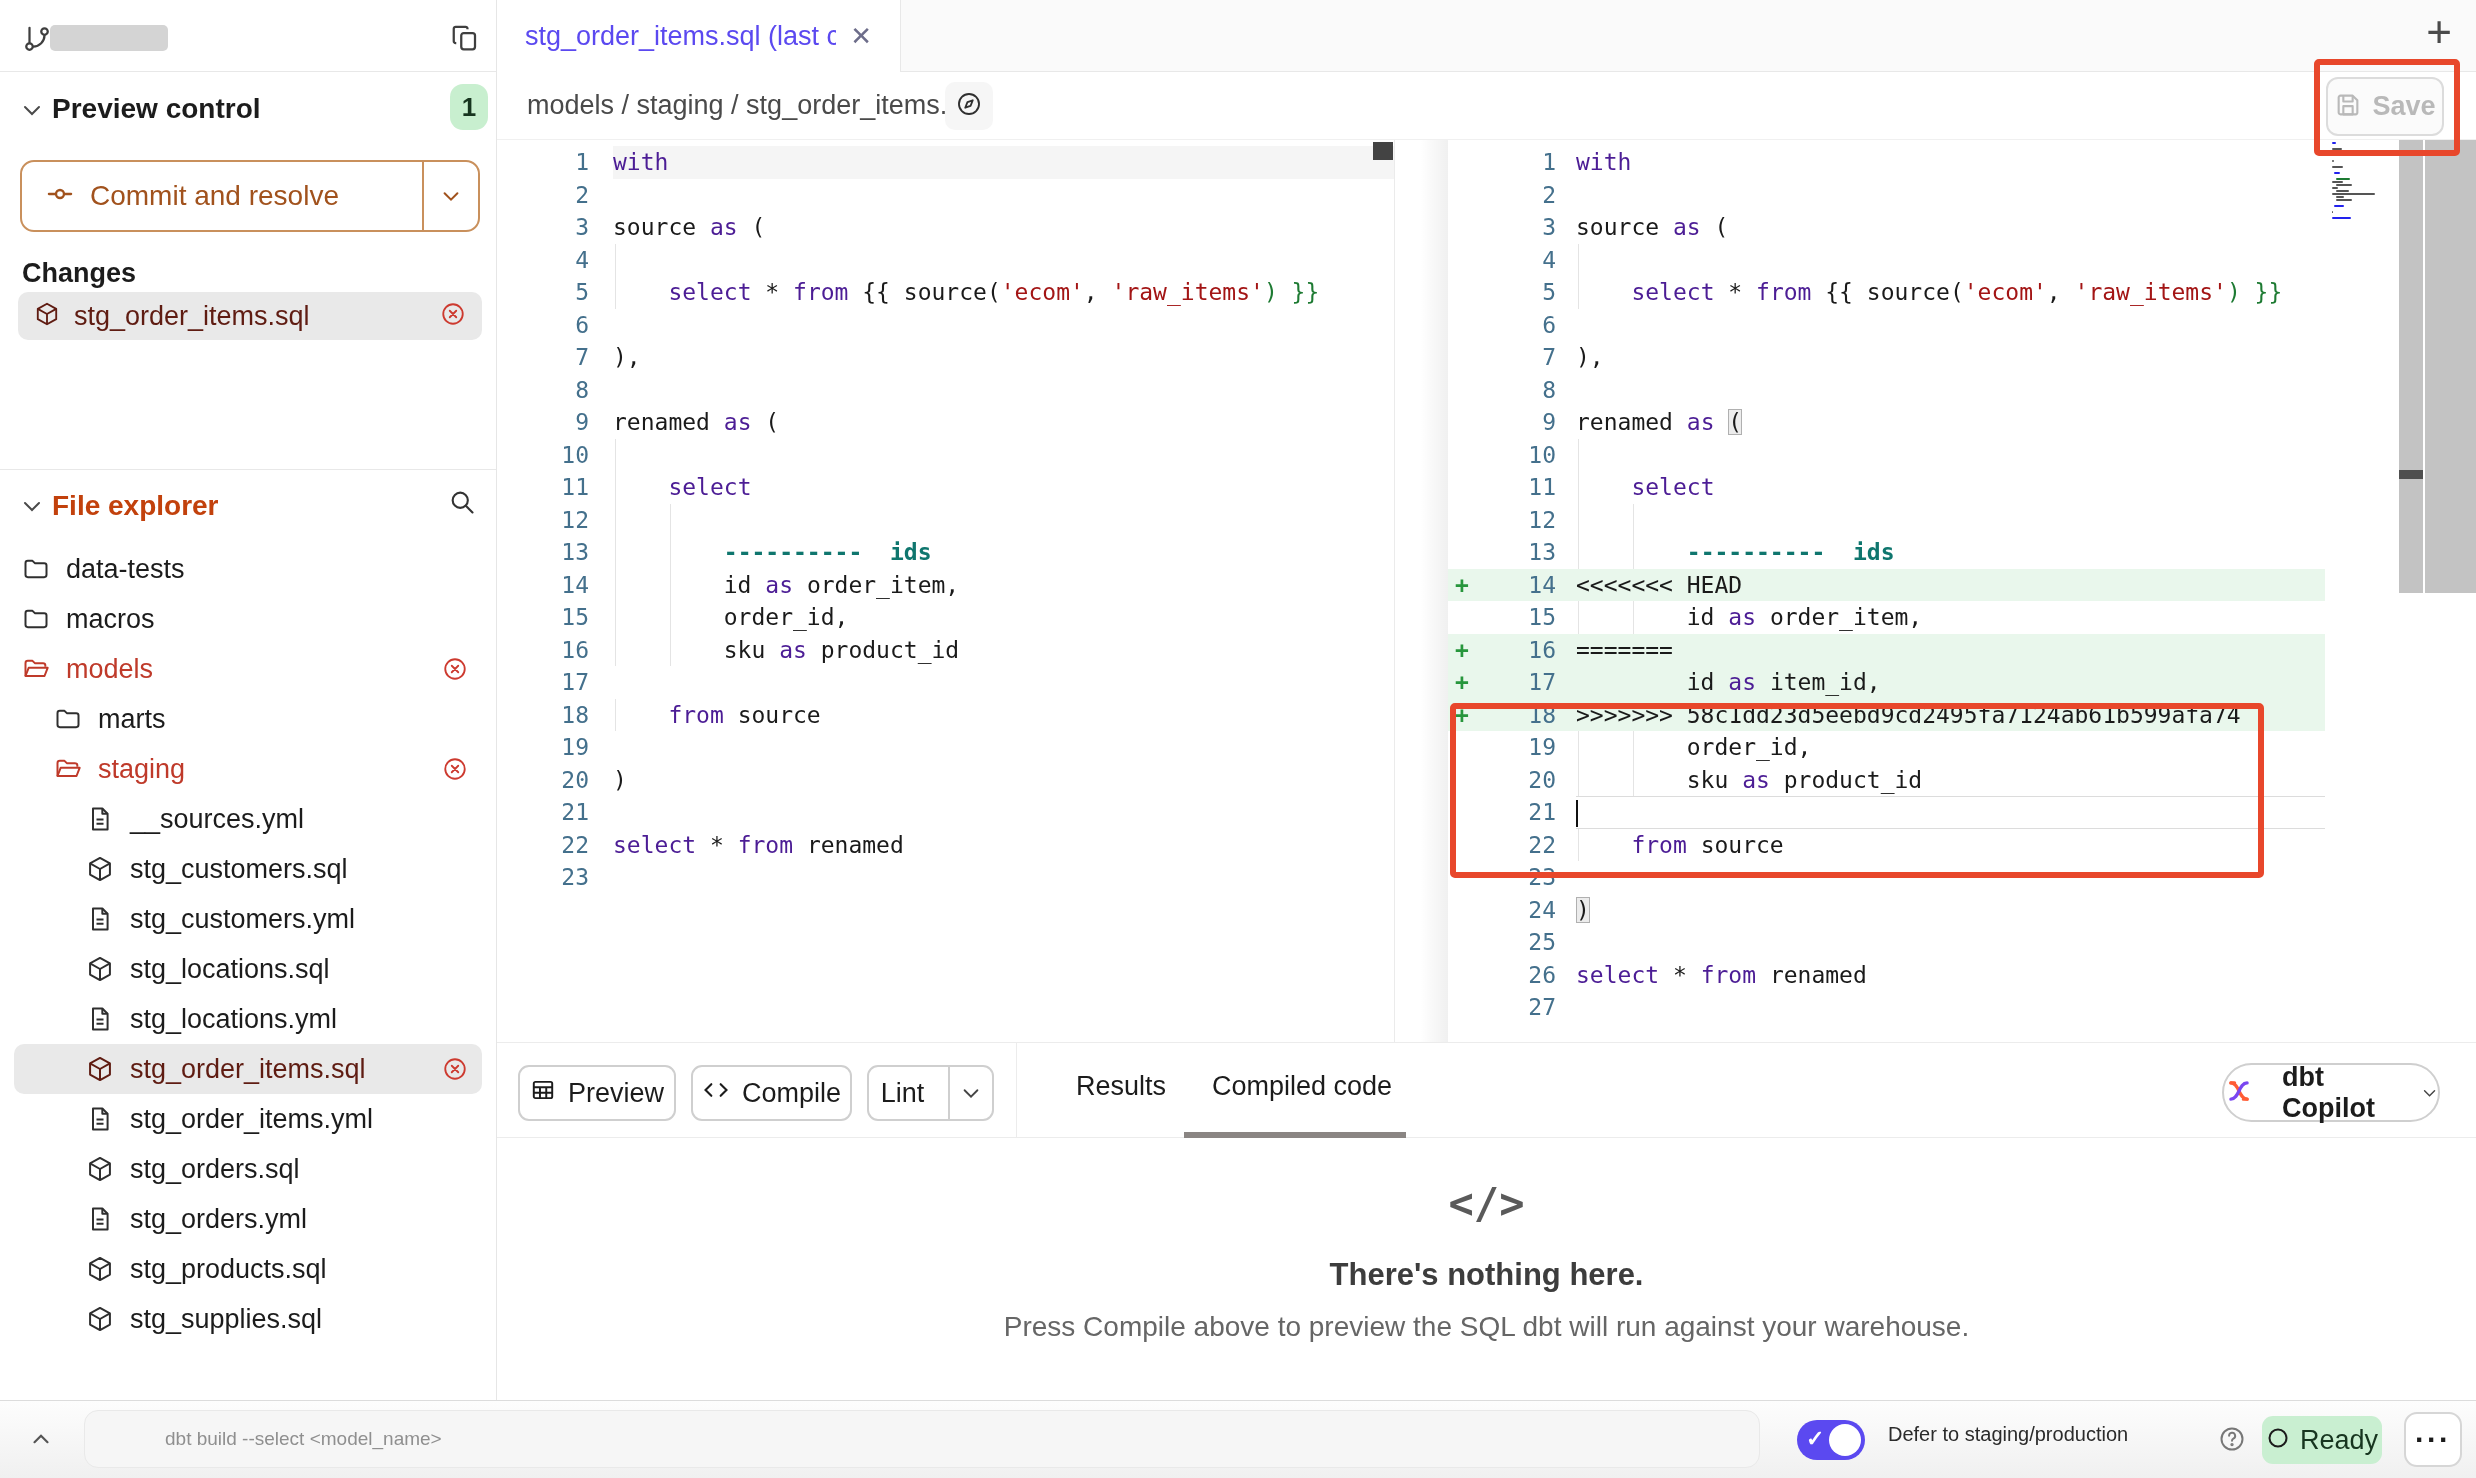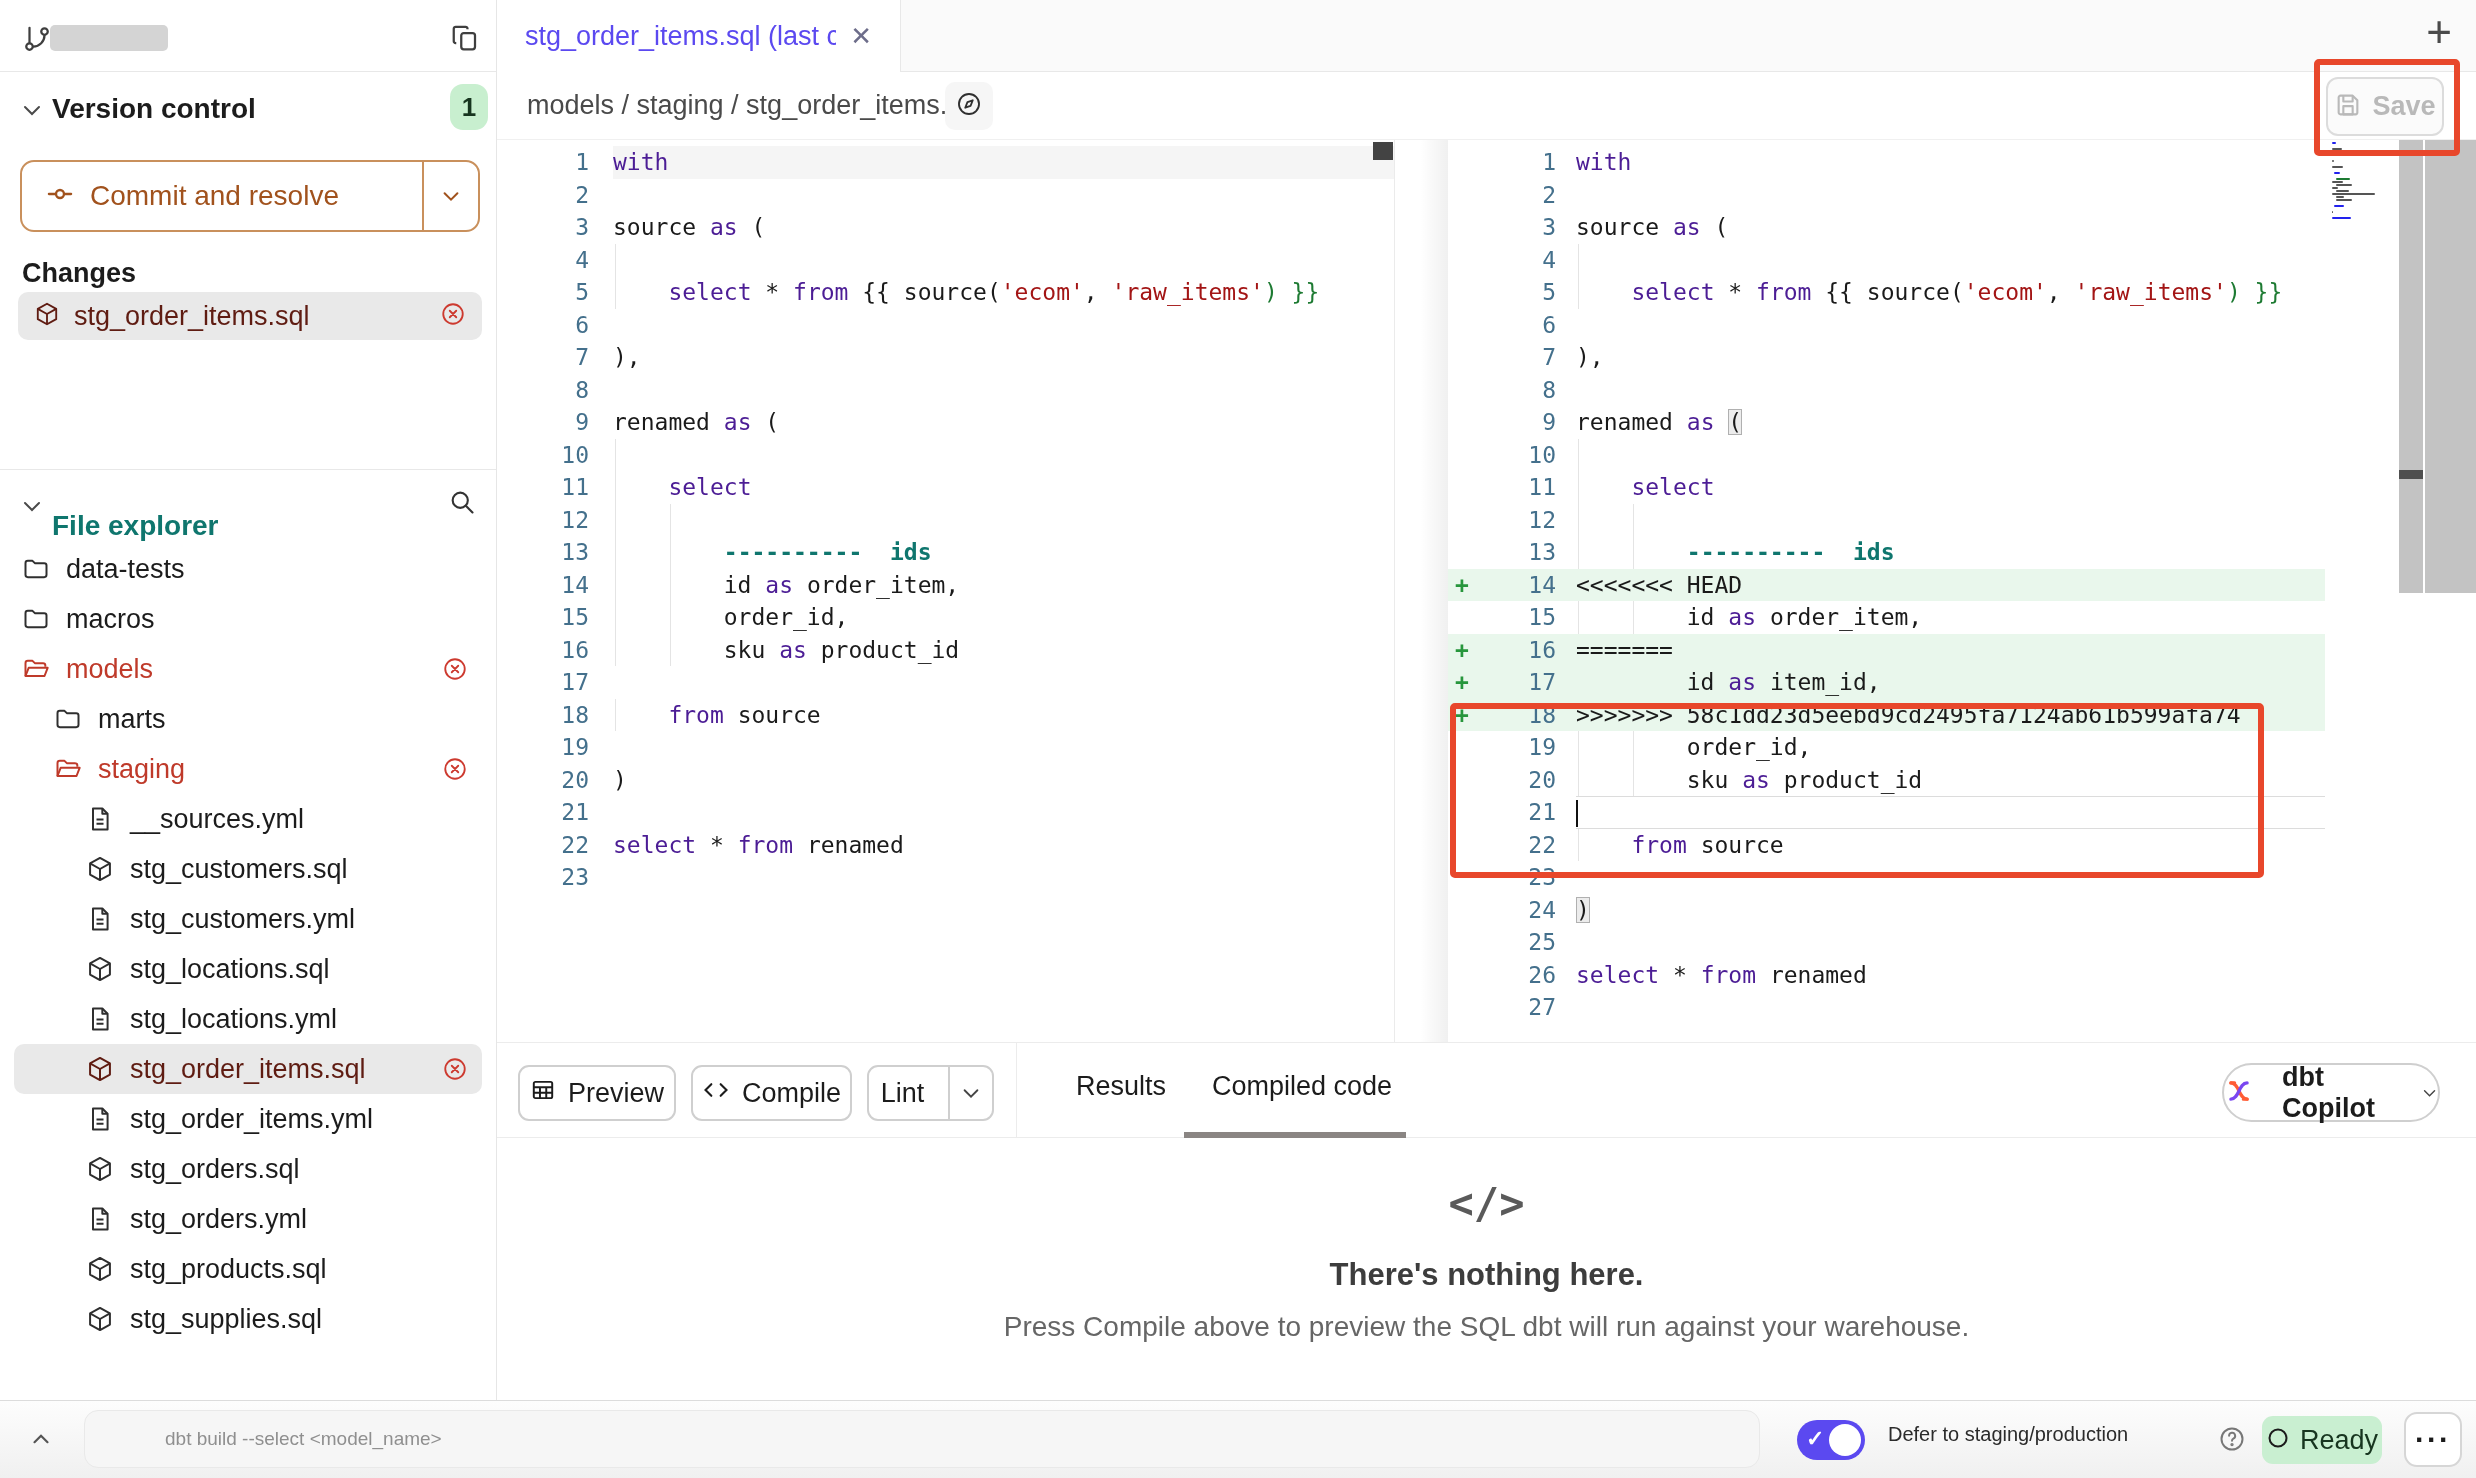--- a/index.html
+++ b/index.html
@@ -24,21 +24,21 @@
   .commit-label { font-size:28px; font-weight:500; color:#a1521d; }
   .commit-split { width:56px; height:100%; border-left:2px solid #c9905c; display:flex; align-items:center; justify-content:center; color:#a1521d; }
 
   .changes-label { position:absolute; left:22px; top:258px; font-size:27px; font-weight:700; color:#1c1c1c; }
   .change-row { position:absolute; left:18px; top:292px; width:464px; height:48px; background:#e9e9e9; border-radius:10px; display:flex; align-items:center; padding:0 16px; gap:14px; cursor:pointer; }
   .change-name { flex:1; font-size:27px; font-weight:500; color:#5f1c12; }
 
   .sb-divider { position:absolute; left:0; top:469px; width:100%; height:1px; background:#e8e8e8; }
 
   .fe-header { position:absolute; left:0; top:482px; width:100%; height:52px; }
-  .fe-title { position:absolute; left:52px; top:8px; font-size:28px; font-weight:700; color:#0f766e;margin-top:20px; }
+  .fe-title { position:absolute; left:52px; top:8px; font-size:28px; font-weight:700; color:#c2410c; }
   .fe-search { position:absolute; left:448px; top:6px; color:#333; cursor:pointer; }
 
   .file-list { position:absolute; left:0; top:544px; width:100%; }
   .frow { position:relative; height:50px; display:flex; align-items:center; cursor:pointer; margin:0 14px; border-radius:10px; padding-right:14px; }
   .frow.selected { background:#e9e9e9; }
   .frow .fic { display:flex; align-items:center; }
   .frow .fname { margin-left:16px; font-size:27px; color:#1c1c1c; }
   .frow.red .fname { color:#bf3a2a; font-weight:500; }
   .frow.maroon .fname { color:#5f1c12; font-weight:500; }
   .frow .spacer { flex:1; }
@@ -154,21 +154,21 @@
           </svg>
       </span>
     </div>
 
     <div class="vc-header">
       <span class="sec-chev chev">
         <svg width="24" height="24" viewBox="0 0 24 24" fill="none" stroke="currentColor" stroke-width="2" stroke-linecap="round">
             <path d="M5 9l7 7 7-7"></path>
           </svg>
       </span>
-      <span class="vc-title">Version control</span>
+      <span class="vc-title">Preview control</span>
       <span class="vc-badge">1</span>
     </div>
 
     <div class="commit-btn">
       <div class="commit-main">
         <span style="color:#a1521d">
           <svg width="28" height="28" viewBox="0 0 24 24" fill="none" stroke="currentColor" stroke-width="2" stroke-linecap="round">
               <circle cx="12" cy="12" r="3.4"></circle>
               <line x1="2.5" y1="12" x2="8.2" y2="12"></line>
               <line x1="15.8" y1="12" x2="21.5" y2="12"></line>

